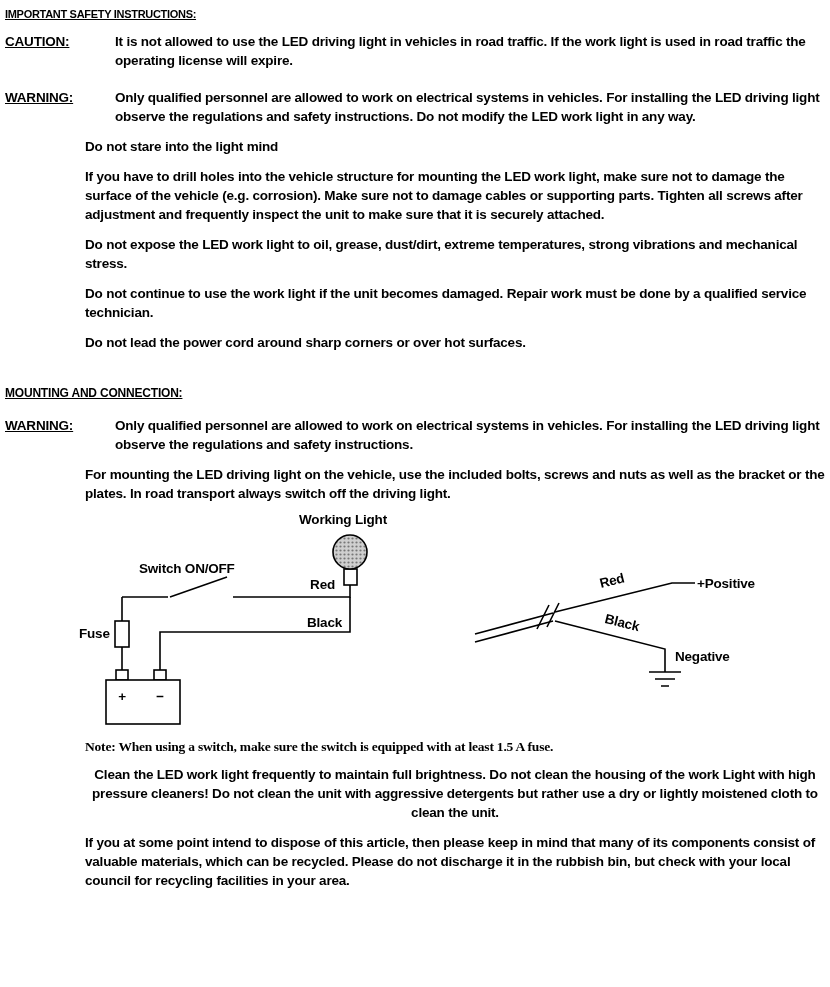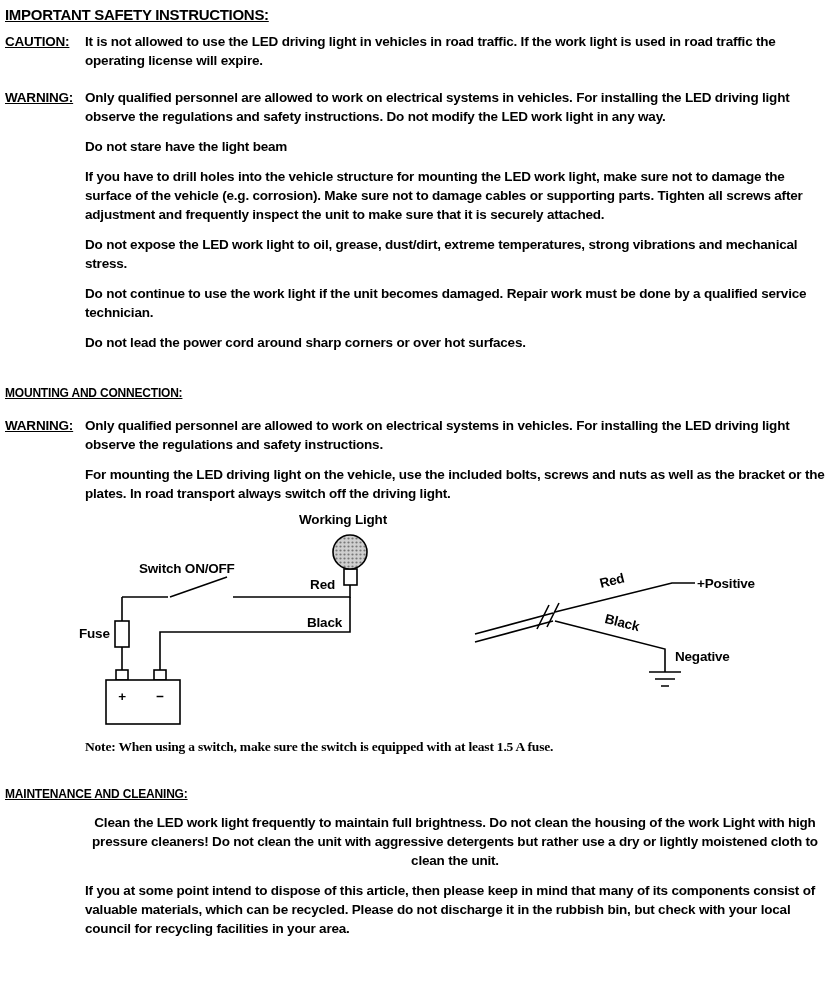--- a/index.html
+++ b/index.html
@@ -10,33 +10,33 @@
     background: #ffffff;
     color: #000000;
     font-family: "Liberation Sans", "DejaVu Sans", sans-serif;
     font-weight: bold;
     font-size: 13.5px;
     line-height: 19px;
     letter-spacing: -0.2px;
   }
   .doc { padding: 4px 5px 10px 5px; }
   .main-heading {
-    font-size: 15px;
+    font-size: 11px;
     line-height: 21px;
     text-decoration: underline;
     margin: 0 0 7px 0;
     letter-spacing: -0.3px;
   }
   .section-heading {
     font-size: 12px;
     line-height: 20px;
     text-decoration: underline;
     margin: 0;
   }
-  .labeled-row { display: flex; align-items: flex-start; }
+  .labeled-row { display: flex; align-items: flex-start; gap: 30px; }
   .label-col {
     flex: 0 0 80px;
     text-decoration: underline;
   }
   .text-col { flex: 1; }
   .indent { margin-left: 80px; }
   p { margin: 0; }
   .mt-11 { margin-top: 11px; }
   .mt-18 { margin-top: 18px; }
   .mt-13 { margin-top: 13px; }
@@ -65,21 +65,21 @@
   <div class="labeled-row">
     <span class="label-col">CAUTION:</span>
     <p class="text-col">It is not allowed to use the LED driving light in vehicles in road traffic. If the work light is used in road traffic the operating license will expire.</p>
   </div>
 
   <div class="labeled-row mt-18">
     <span class="label-col">WARNING:</span>
     <p class="text-col">Only qualified personnel are allowed to work on electrical systems in vehicles. For installing the LED driving light observe the regulations and safety instructions. Do not modify the LED work light in any way.</p>
   </div>
 
-  <p class="indent mt-11">Do not stare have the light beam</p>
+  <p class="indent mt-11">Do not stare into the light mind</p>
   <p class="indent mt-11">If you have to drill holes into the vehicle structure for mounting the LED work light, make sure not to damage the surface of the vehicle (e.g. corrosion). Make sure not to damage cables or supporting parts. Tighten all screws after adjustment and frequently inspect the unit to make sure that it is securely attached.</p>
   <p class="indent mt-11">Do not expose the LED work light to oil, grease, dust/dirt, extreme temperatures, strong vibrations and mechanical stress.</p>
   <p class="indent mt-11">Do not continue to use the work light if the unit becomes damaged. Repair work must be done by a qualified service technician.</p>
   <p class="indent mt-11">Do not lead the power cord around sharp corners or over hot surfaces.</p>
 
   <h2 class="section-heading mt-31">MOUNTING AND CONNECTION:</h2>
 
   <div class="labeled-row mt-13">
     <span class="label-col">WARNING:</span>
     <p class="text-col">Only qualified personnel are allowed to work on electrical systems in vehicles. For installing the LED driving light observe the regulations and safety instructions.</p>
@@ -124,18 +124,17 @@
       <text x="85" y="192" text-anchor="middle">−</text>
       <text x="538" y="76" text-anchor="middle" transform="rotate(-14 538 76)">Red</text>
       <text x="546" y="118" text-anchor="middle" transform="rotate(14 546 118)">Black</text>
       <text x="622" y="79">+Positive</text>
       <text x="600" y="152">Negative</text>
     </g>
   </svg>
 
   <p class="indent mt-8">Note: When using a switch, make sure the switch is equipped with at least 1.5 A fuse.</p>
 
-  <h2 class="section-heading mt-28">MAINTENANCE AND CLEANING:</h2>
   <p class="indent mt-9">Clean the LED work light frequently to maintain full brightness. Do not clean the housing of the work Light with high pressure cleaners! Do not clean the unit with aggressive detergents but rather use a dry or lightly moistened cloth to clean the unit.</p>
 
   <p class="indent mt-11">If you at some point intend to dispose of this article, then please keep in mind that many of its components consist of valuable materials, which can be recycled. Please do not discharge it in the rubbish bin, but check with your local council for recycling facilities in your area.</p>
 
 </div>
 
 </body></html>

